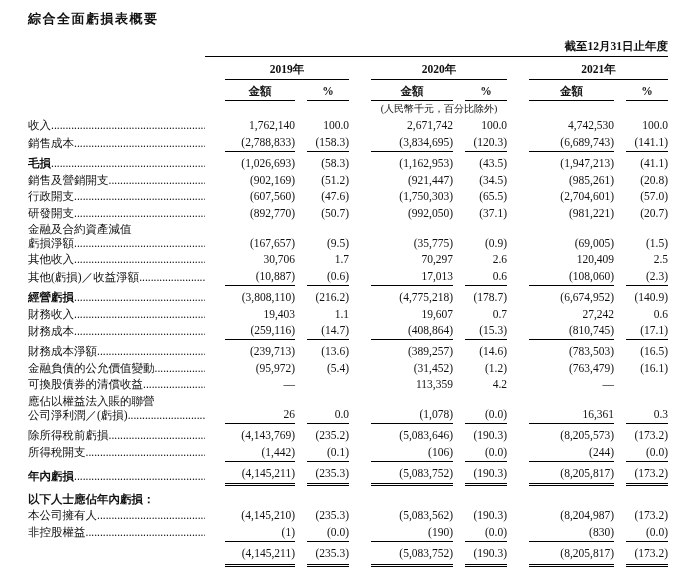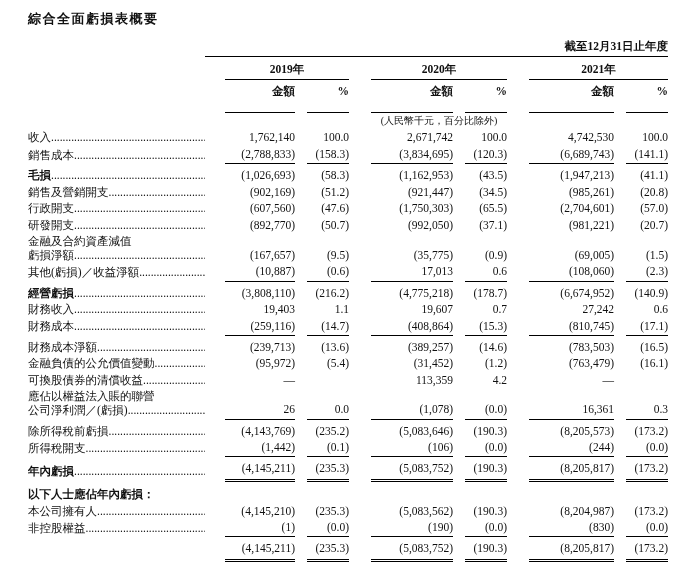--- a/index.html
+++ b/index.html
@@ -40,22 +40,22 @@
     text-align: right; font-weight: bold;
     padding-bottom: 3px;
   }
   .yr {
     border-bottom: 1px solid #000;
     text-align: center; font-weight: bold;
     padding: 6px 0 2px 0;
   }
   .ch {
     border-bottom: 1px solid #000;
-    text-align: right; font-weight: bold;
-    padding: 5px 0 14px 0;
+    text-align: center; font-weight: bold;
+    padding: 5px 0 2px 0;
   }
   .note {
     text-align: center;
     font-size: 10px;
     white-space: nowrap;
     padding: 2px 0 3px 0;
   }
   
   tr.top td.num { border-top: 1px solid #000; padding-top: 5px; }
   tr.top td.lbl, tr.top td.gap { padding-top: 5px; }
@@ -225,20 +225,35 @@
         <td class="gap"></td>
         <td class="num">(35,775)</td>
         <td class="gap"></td>
         <td class="num">(0.9)</td>
         <td class="gap"></td>
         <td class="num">(69,005)</td>
         <td class="gap"></td>
         <td class="num">(1.5)</td>
       </tr>
       <tr>
+        <td class="lbl dots">其他收入</td>
+        <td class="gap"></td>
+        <td class="num">30,706</td>
+        <td class="gap"></td>
+        <td class="num">1.7</td>
+        <td class="gap"></td>
+        <td class="num">70,297</td>
+        <td class="gap"></td>
+        <td class="num">2.6</td>
+        <td class="gap"></td>
+        <td class="num">120,409</td>
+        <td class="gap"></td>
+        <td class="num">2.5</td>
+      </tr>
+      <tr>
         <td class="lbl dots">其他(虧損)／收益淨額</td>
         <td class="gap"></td>
         <td class="num">(10,887)</td>
         <td class="gap"></td>
         <td class="num">(0.6)</td>
         <td class="gap"></td>
         <td class="num">17,013</td>
         <td class="gap"></td>
         <td class="num">0.6</td>
         <td class="gap"></td>

